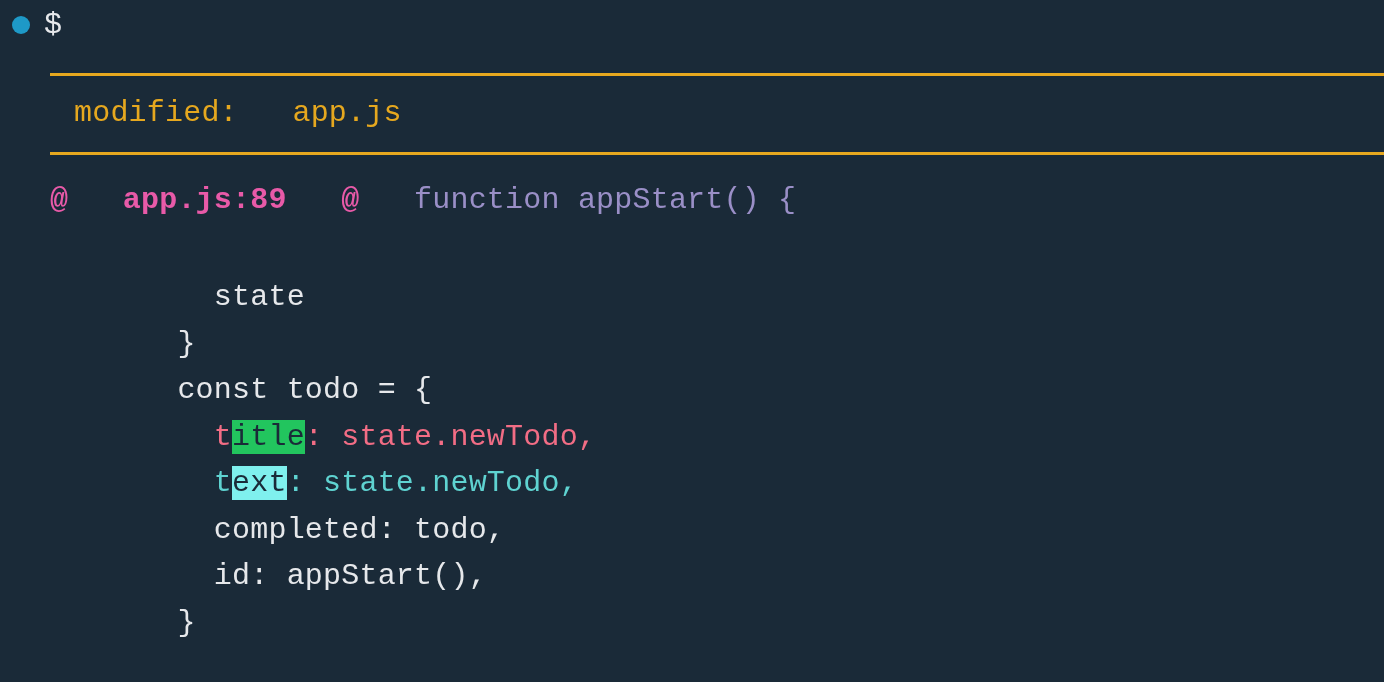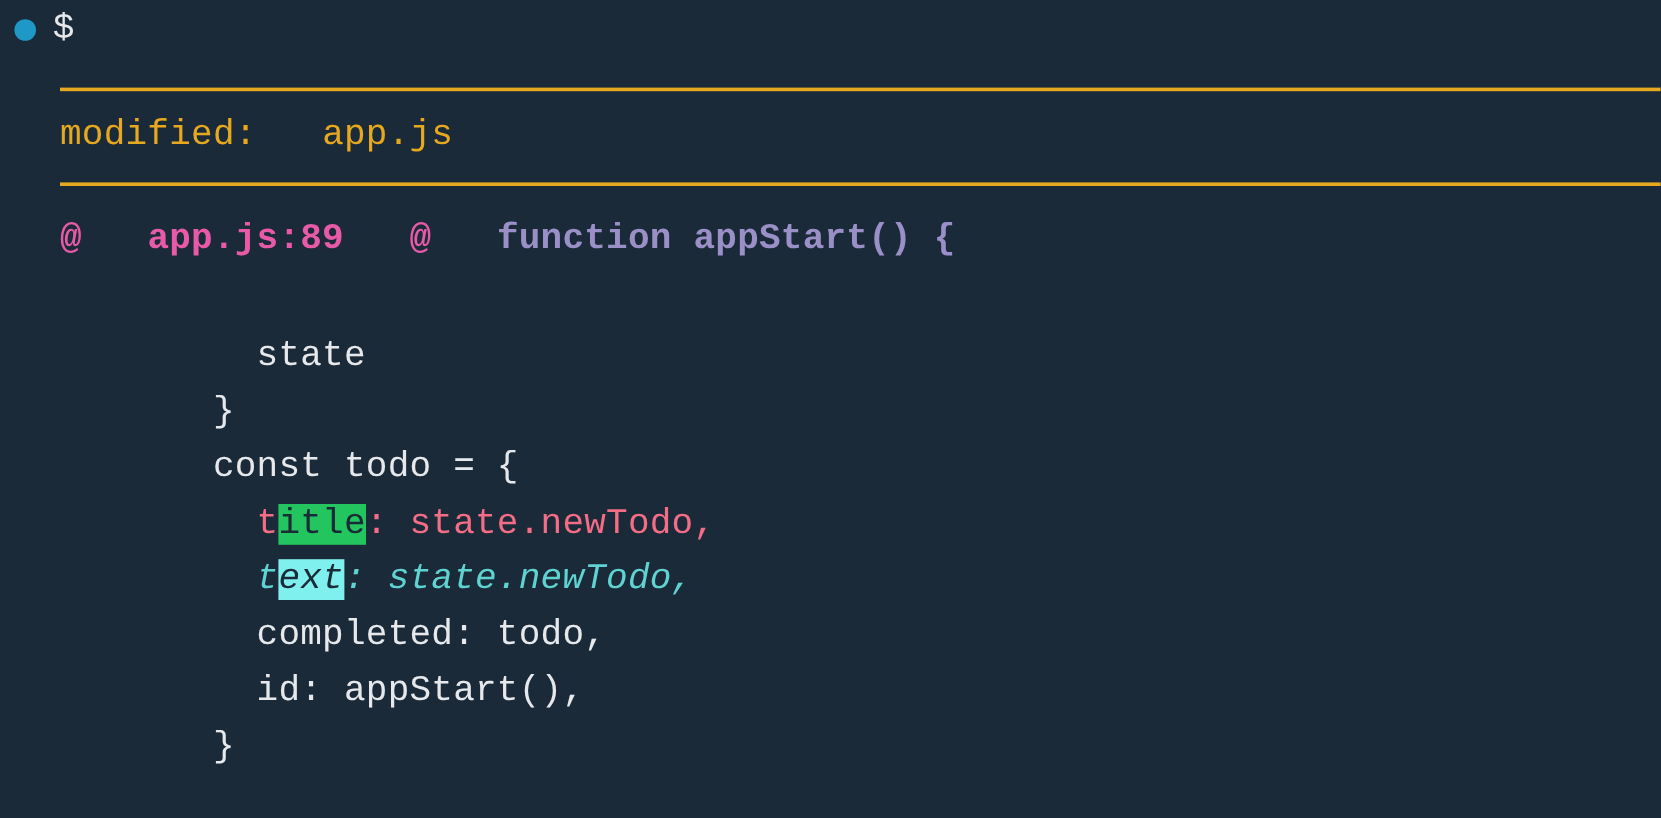--- a/index.html
+++ b/index.html
@@ -37,58 +37,56 @@
   }
   .command {
     color: #e6e8eb;
   }
   .rule {
     border: none;
     border-top: 3px solid #e6a81f;
     margin: 24px 0 14px 50px;
   }
   .section {
-    padding-left: 50px;
+    padding-left: 74px;
   }
   .modified {
     color: #e6a81f;
     margin: 2px 0 4px 0;
   }
   .rule2 {
     border: none;
     border-top: 3px solid #e6a81f;
     margin: 16px 0 22px 50px;
   }
   .hunk-header {
     padding-left: 50px;
     margin-bottom: 4px;
   }
   .hunk-at {
     color: #e85aa8;
     font-weight: 600;
   }
   .hunk-context {
     color: #9a8fc7;
-    font-weight: bold;
   }
   .code {
     padding-left: 50px;
     white-space: pre;
     color: #e6e8eb;
   }
   .removed-line {
     color: #f26d85;
   }
   .removed-hl {
     background: #22c55e;
     color: #1a2a38;
   }
   .added-line {
     color: #5fd3d1;
-    font-style: italic;
   }
   .added-hl {
     background: #7ff0ee;
     color: #1a2a38;
   }
 </style>
 </head>
 <body>
 
 <div class="prompt-row">

